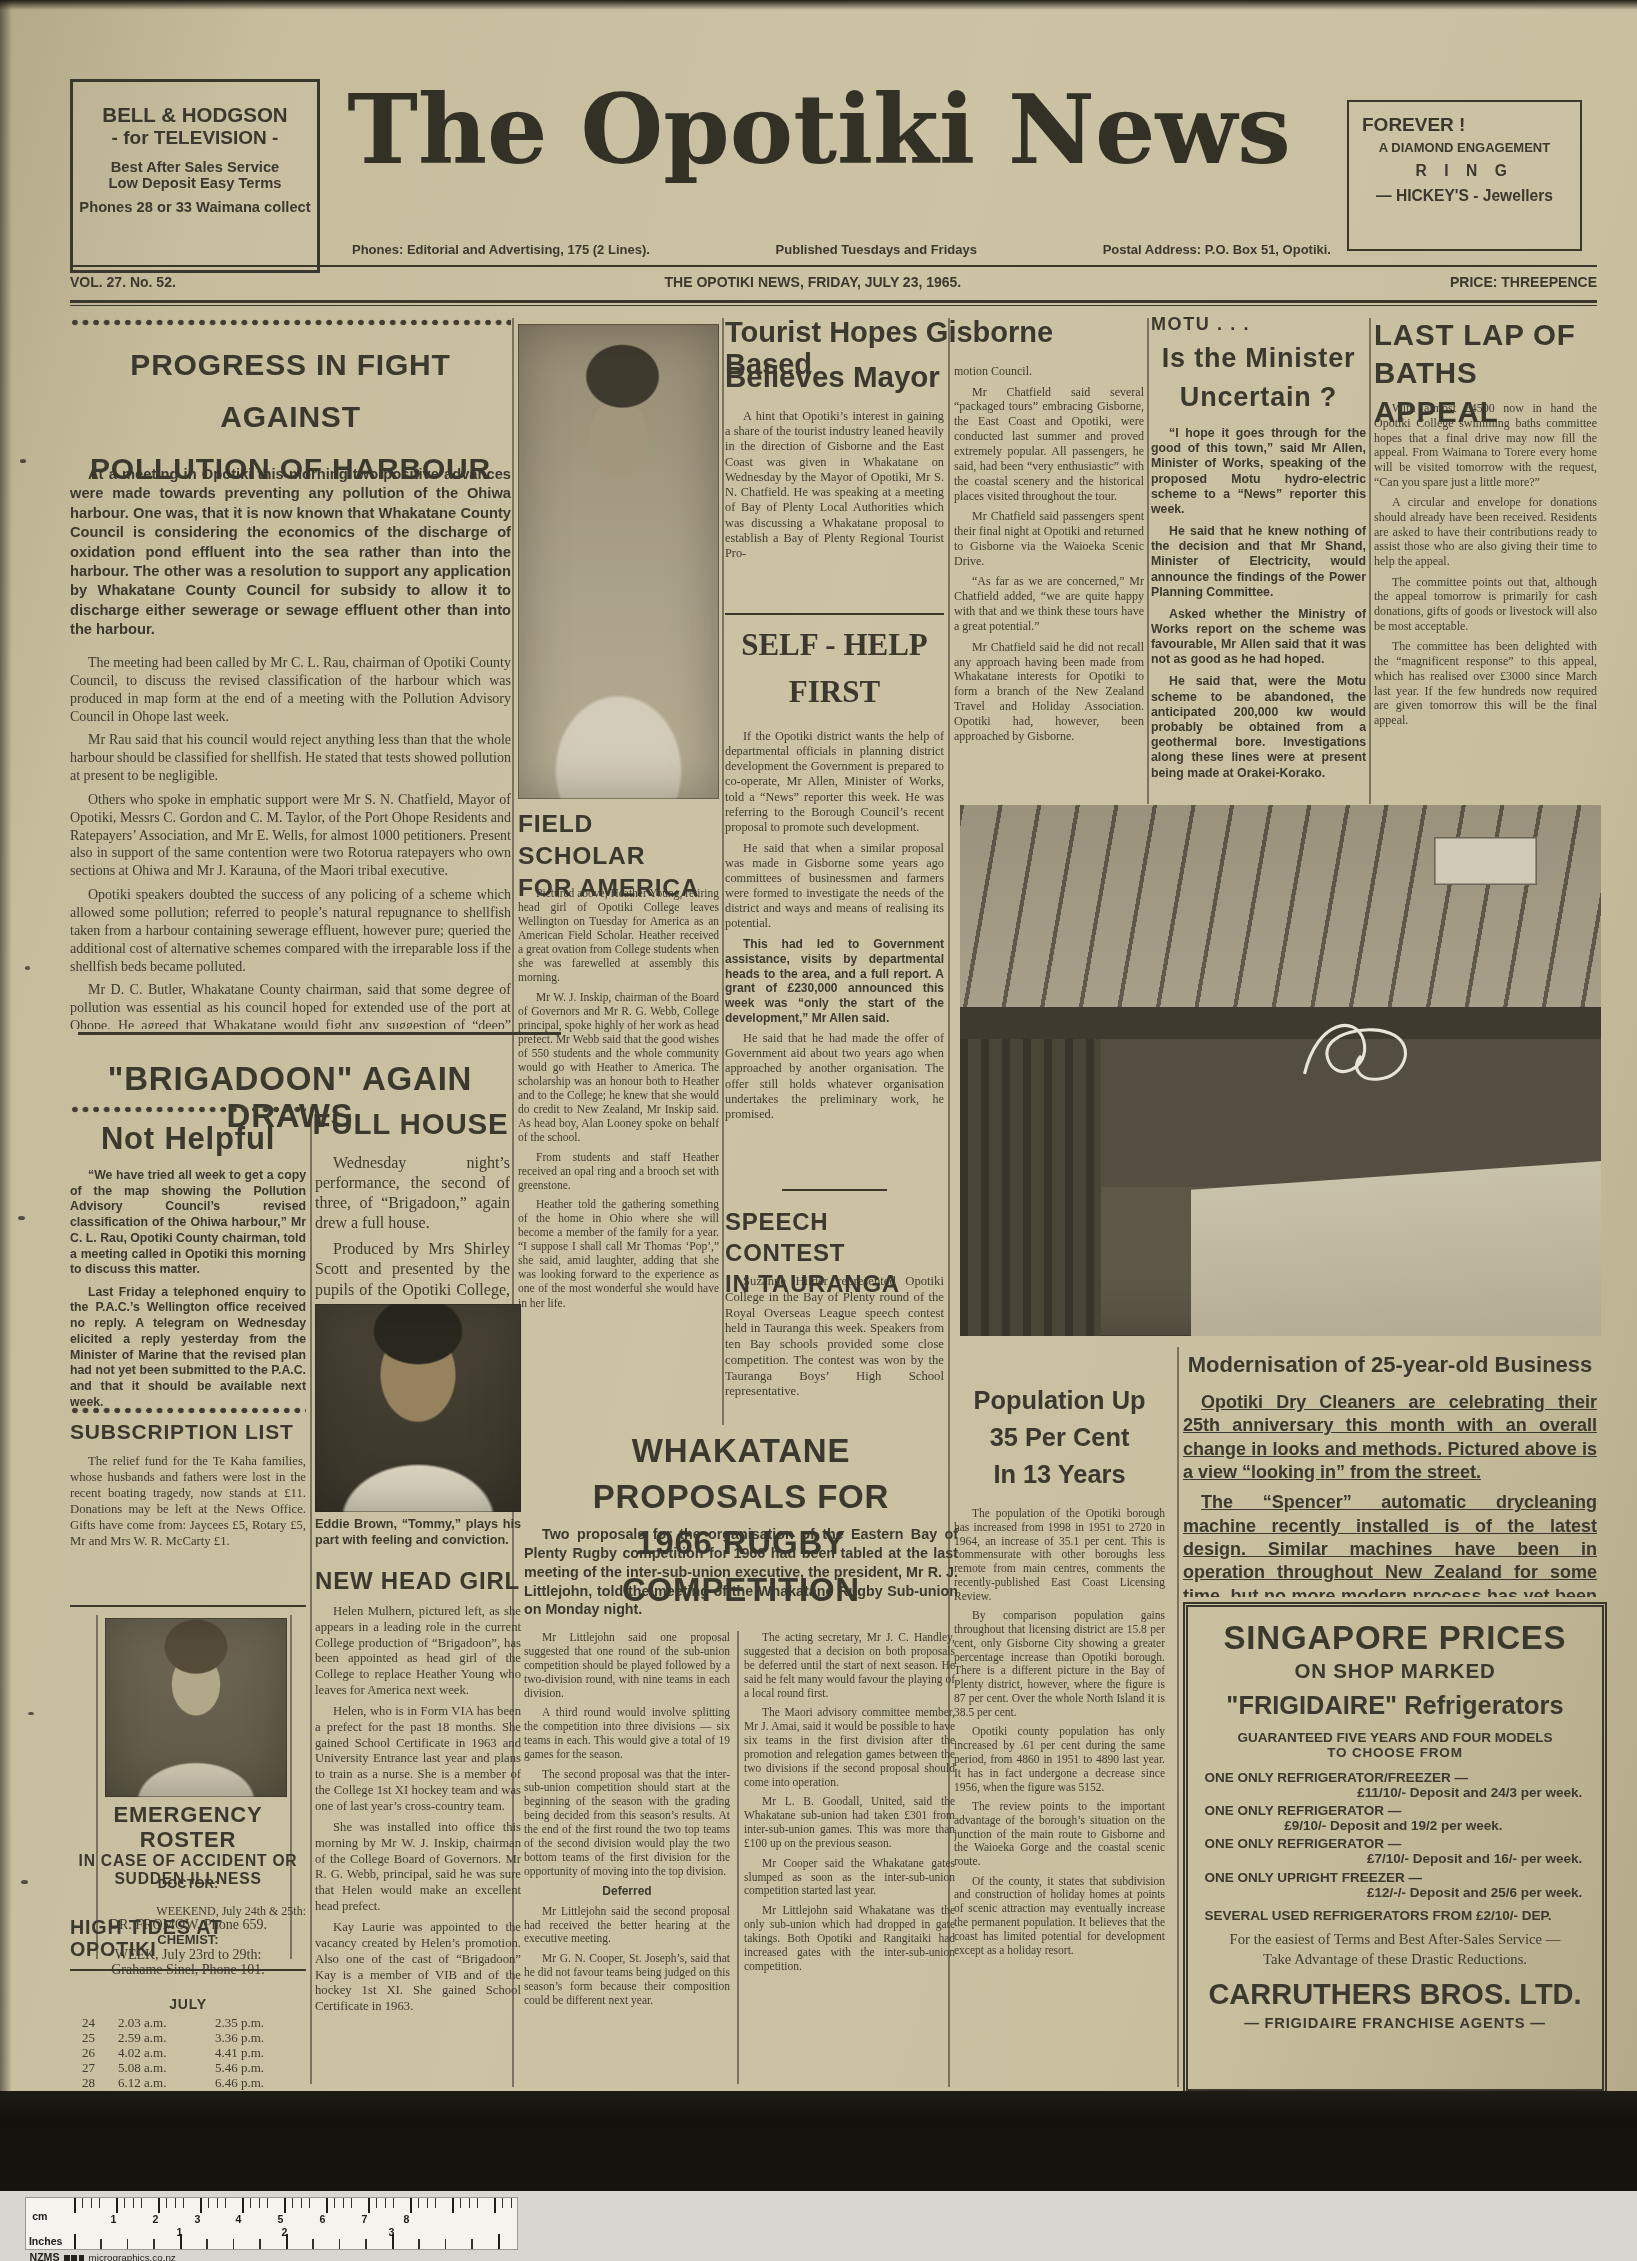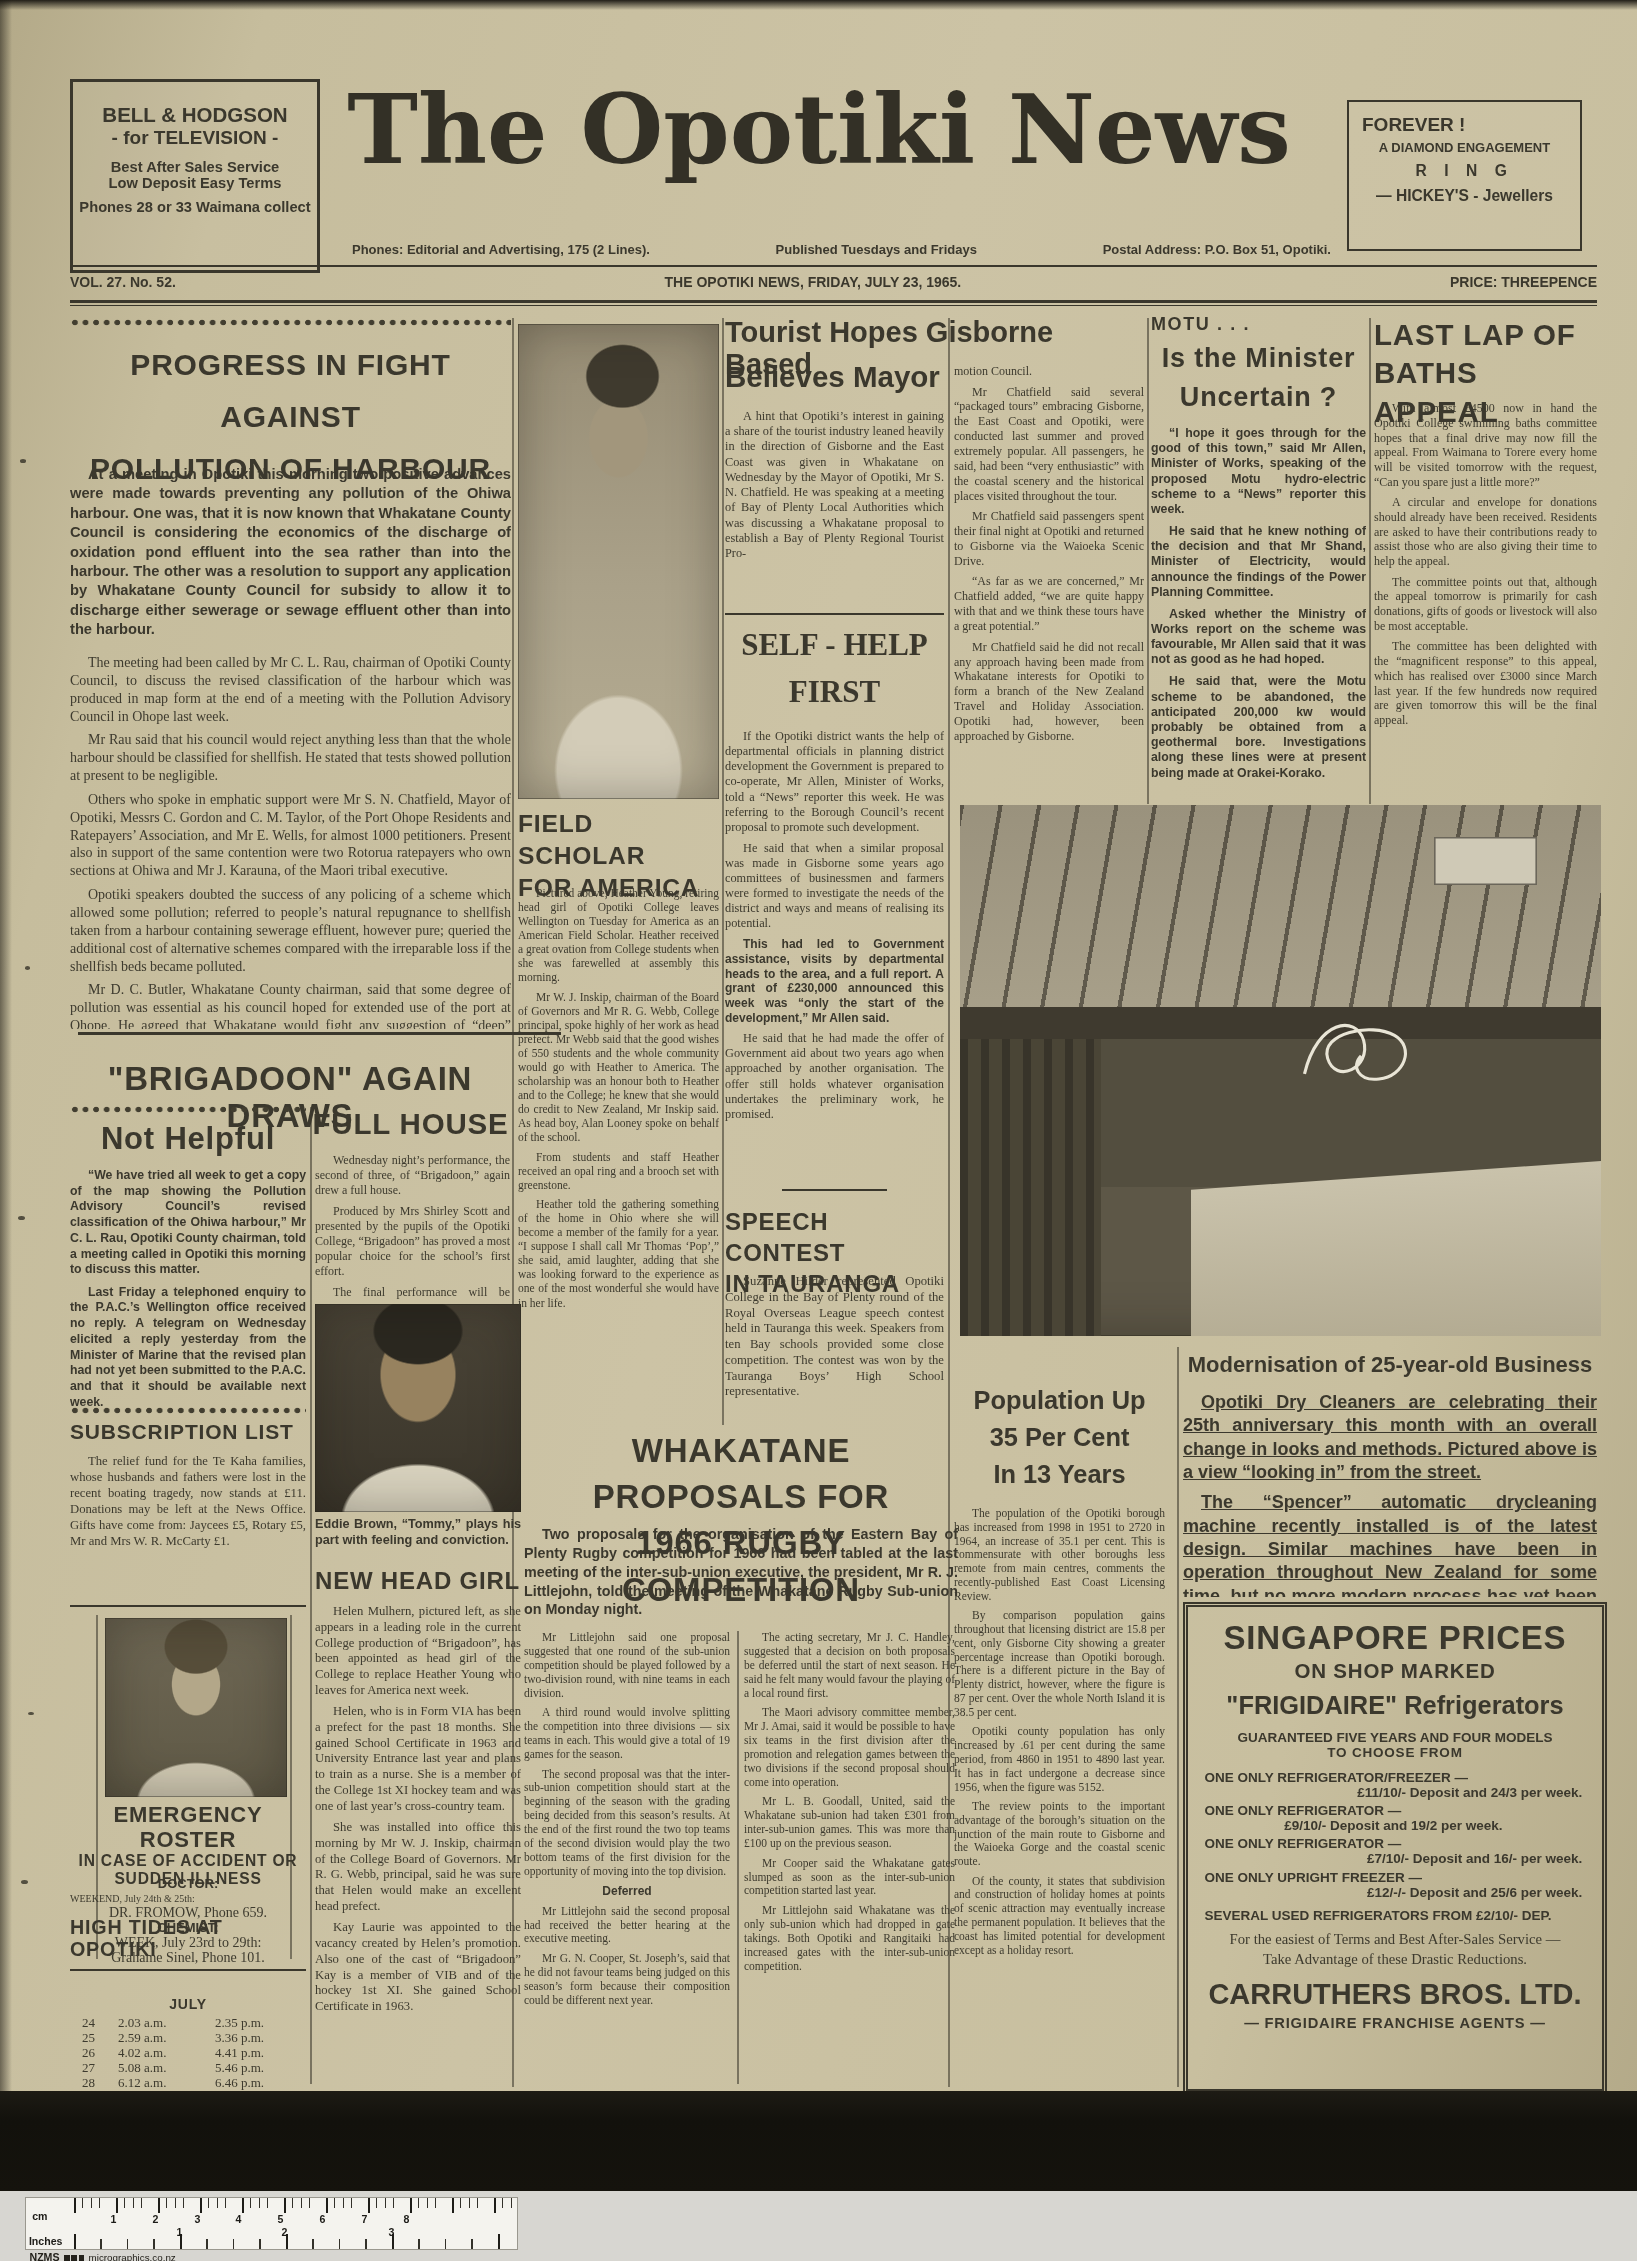--- a/index.html
+++ b/index.html
@@ -130,21 +130,21 @@
       radial-gradient(ellipse 98px 66px at 50% 103%, #cfc8b2 58%, rgba(0,0,0,0) 61%),
       linear-gradient(180deg,#6e6754,#5f5946);"></div>
 
   <div class="b hl" style="left:70px;top:1803px;width:236px;">
     <span class="hl-line" style="font-size:22px;">EMERGENCY ROSTER</span>
     <span class="hl-line" style="font-size:15.6px;">IN CASE OF ACCIDENT OR</span>
     <span class="hl-line" style="font-size:15.6px;">SUDDEN ILLNESS</span>
   </div>
   <div class="b center" style="left:70px;top:1877px;width:236px;line-height:14.7px;">
     <div class="sansb center" style="font-size:13px;">DOCTOR:</div>
-    <div class="serif center" style="font-size:10px;text-align:left;">WEEKEND, July 24th &amp; 25th:</div>
+    <div class="serif center" style="font-size:12px;text-align:right;margin-top:12px;">WEEKEND, July 24th &amp; 25th:</div>
     <div class="serif center" style="font-size:14px;text-align:center;">DR. FROMOW, Phone 659.</div>
     <div class="sansb center" style="font-size:13px;">CHEMIST:</div>
     <div class="serif center" style="font-size:14px;text-align:center;">WEEK, July 23rd to 29th:</div>
     <div class="serif center" style="font-size:14px;text-align:center;">Grahame Sinel, Phone 101.</div>
   </div>
   <div class="b rule" style="left:70px;top:1969px;width:236px;height:1.6px;"></div>
   <div class="b hl hl-left" style="left:70px;top:1916px;width:236px;font-size:19.7px;">HIGH TIDES AT OPOTIKI</div>
   <div class="b hl" style="left:70px;top:1997px;width:236px;font-size:14px;">JULY</div>
   <div class="b serif" style="left:82px;top:2015px;width:216px;font-size:13px;">
     <div class="tiderow">
@@ -167,21 +167,21 @@
       <span style="width:97px;">5.08 a.m.</span>
       <span>5.46 p.m.</span>
     </div>
     <div class="tiderow">
       <span style="width:36px;">28</span>
       <span style="width:97px;">6.12 a.m.</span>
       <span>6.46 p.m.</span>
     </div>
   </div>
 
-  <div class="b serif" style="left:315px;top:1153px;width:195px;height:147px;overflow:hidden;font-size:12px;line-height:1.26;">
+  <div class="b serif" style="left:315px;top:1153px;width:195px;height:147px;overflow:hidden;font-size:16px;line-height:1.26;">
     <p>Wednesday night’s performance, the second of three, of “Brigadoon,” again drew a full house.</p>
     <p>Produced by Mrs Shirley Scott and presented by the pupils of the Opotiki College, “Brigadoon” has proved a most popular choice for the school’s first effort.</p>
     <p>The final performance will be presented tomorrow evening and is already almost completely booked out.</p>
   </div>
   <div class="photo" style="left:315px;top:1304px;width:206px;height:208px;background:
       radial-gradient(ellipse 72px 54px at 50% 13%, #2b2820 60%, rgba(0,0,0,0) 63%),
       radial-gradient(ellipse 59px 74px at 50% 34%, #97825f 62%, rgba(0,0,0,0) 65%),
       radial-gradient(ellipse 123px 90px at 50% 104%, #d8d2be 60%, rgba(0,0,0,0) 63%),
       linear-gradient(180deg,#4a4437,#3a352a);"></div>
   <div class="b sansb" style="left:315px;top:1517px;width:206px;font-size:12.7px;line-height:1.25;">

